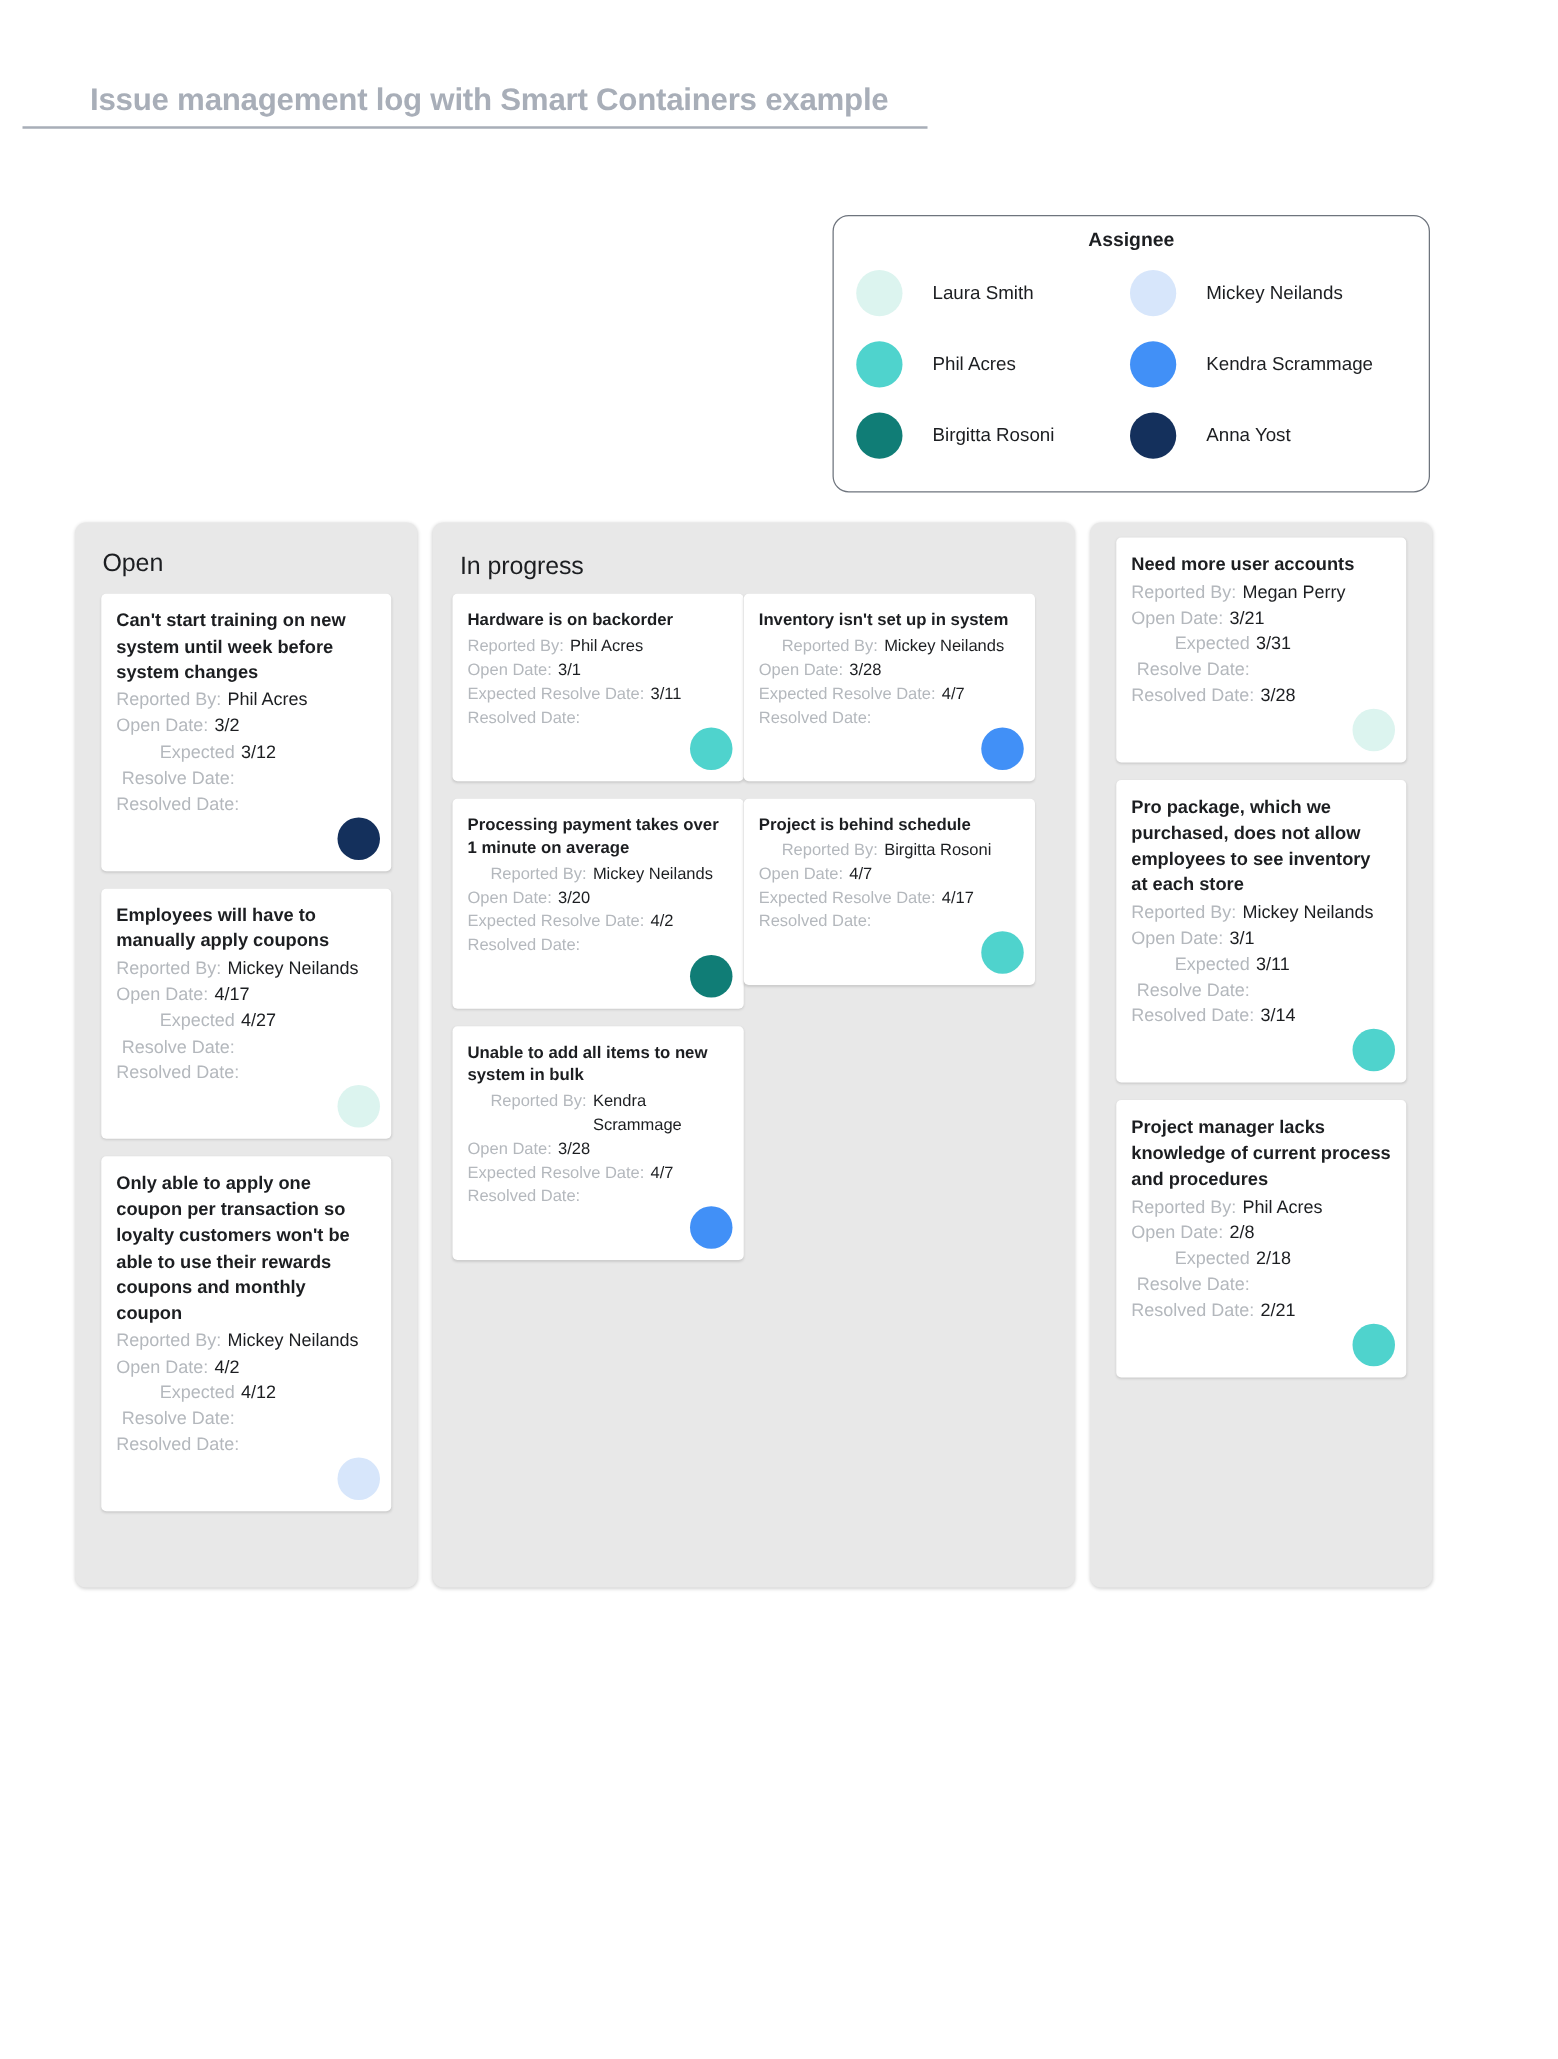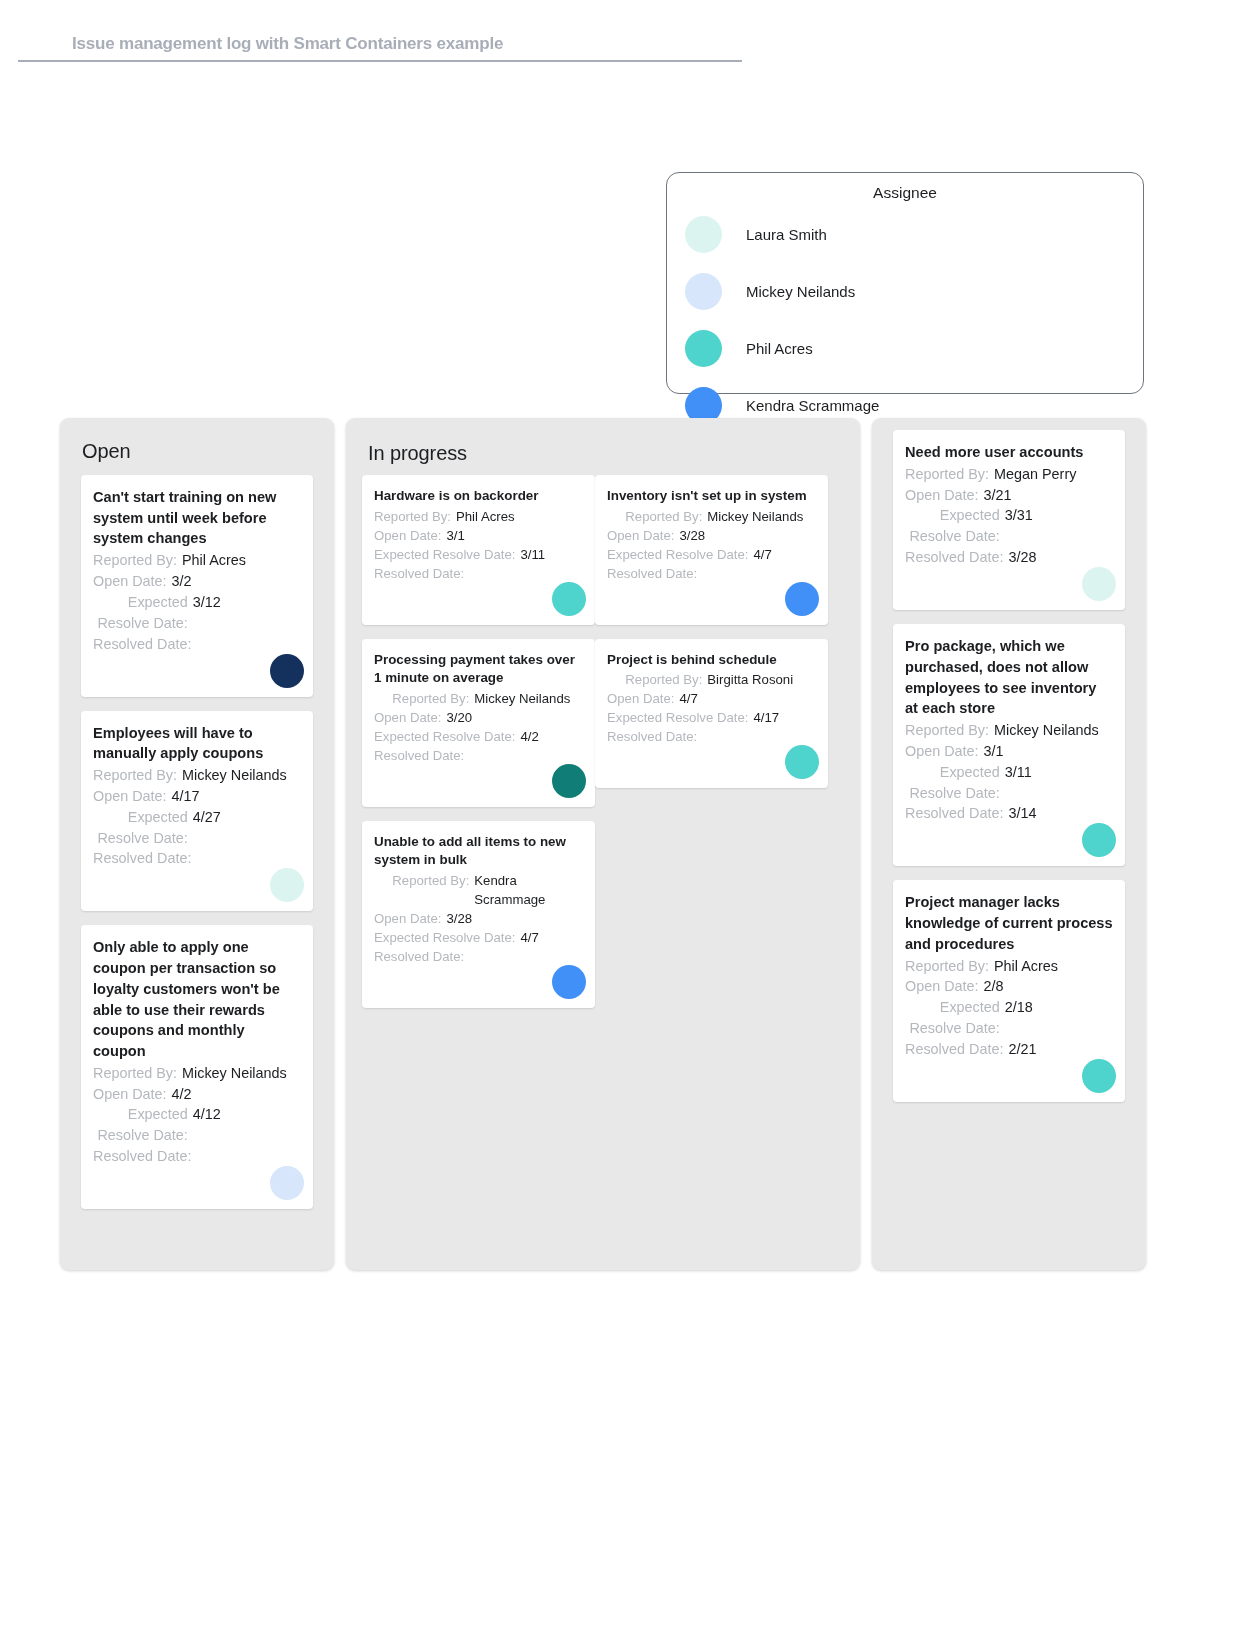--- a/index.html
+++ b/index.html
@@ -6,43 +6,44 @@
   html, body {
     width: 1246px; height: 1647px;
     background: #ffffff;
     font-family: "Liberation Sans", sans-serif;
   }
   .page { position: relative; width: 1246px; height: 1647px; overflow: hidden; }
 
   
   .header { position: absolute; left: 18px; top: 34px; width: 724px; }
   .doc-title {
-    font-size: 17px; font-weight: bold; color: #a8aeb8;
+    font-size: 25px; font-weight: bold; color: #a8aeb8;
     letter-spacing: -0.2px; padding-left: 54px; padding-bottom: 6px;
     white-space: nowrap;
+    margin-top: 32px;
   }
   .title-rule { height: 2px; background: #a8aeb8; width: 724px; }
   .byline {
     margin-top: 10px; text-align: center; width: 724px;
     font-size: 13.5px; color: #a8aeb8; letter-spacing: 0.1px;
   }
   .byline .sep { color: #c3c8d0; margin: 0 7px; font-weight: 300; }
 
   
   .legend {
     position: absolute; left: 666px; top: 172px;
     width: 478px; height: 222px;
     background: #ffffff; border: 1.5px solid #6e747d; border-radius: 13px;
   }
   .legend-title {
-    text-align: center; font-size: 15.5px; font-weight: normal;
+    text-align: center; font-size: 15.5px; font-weight: bold;
     color: #1c1e21; margin-top: 11px;
   }
   .legend-grid {
-    display: grid; grid-template-columns: 1fr;
+    display: grid; grid-template-columns: 1fr 1fr;
     margin-top: 14px; row-gap: 20px; padding: 0 20px 0 18px;
   }
   .legend-item { display: flex; align-items: center; }
   .swatch {
     width: 37px; height: 37px; border-radius: 50%; flex: 0 0 37px;
   }
   .legend-label {
     margin-left: 24px; font-size: 15px; color: #1c1e21; white-space: nowrap;
   }
 

